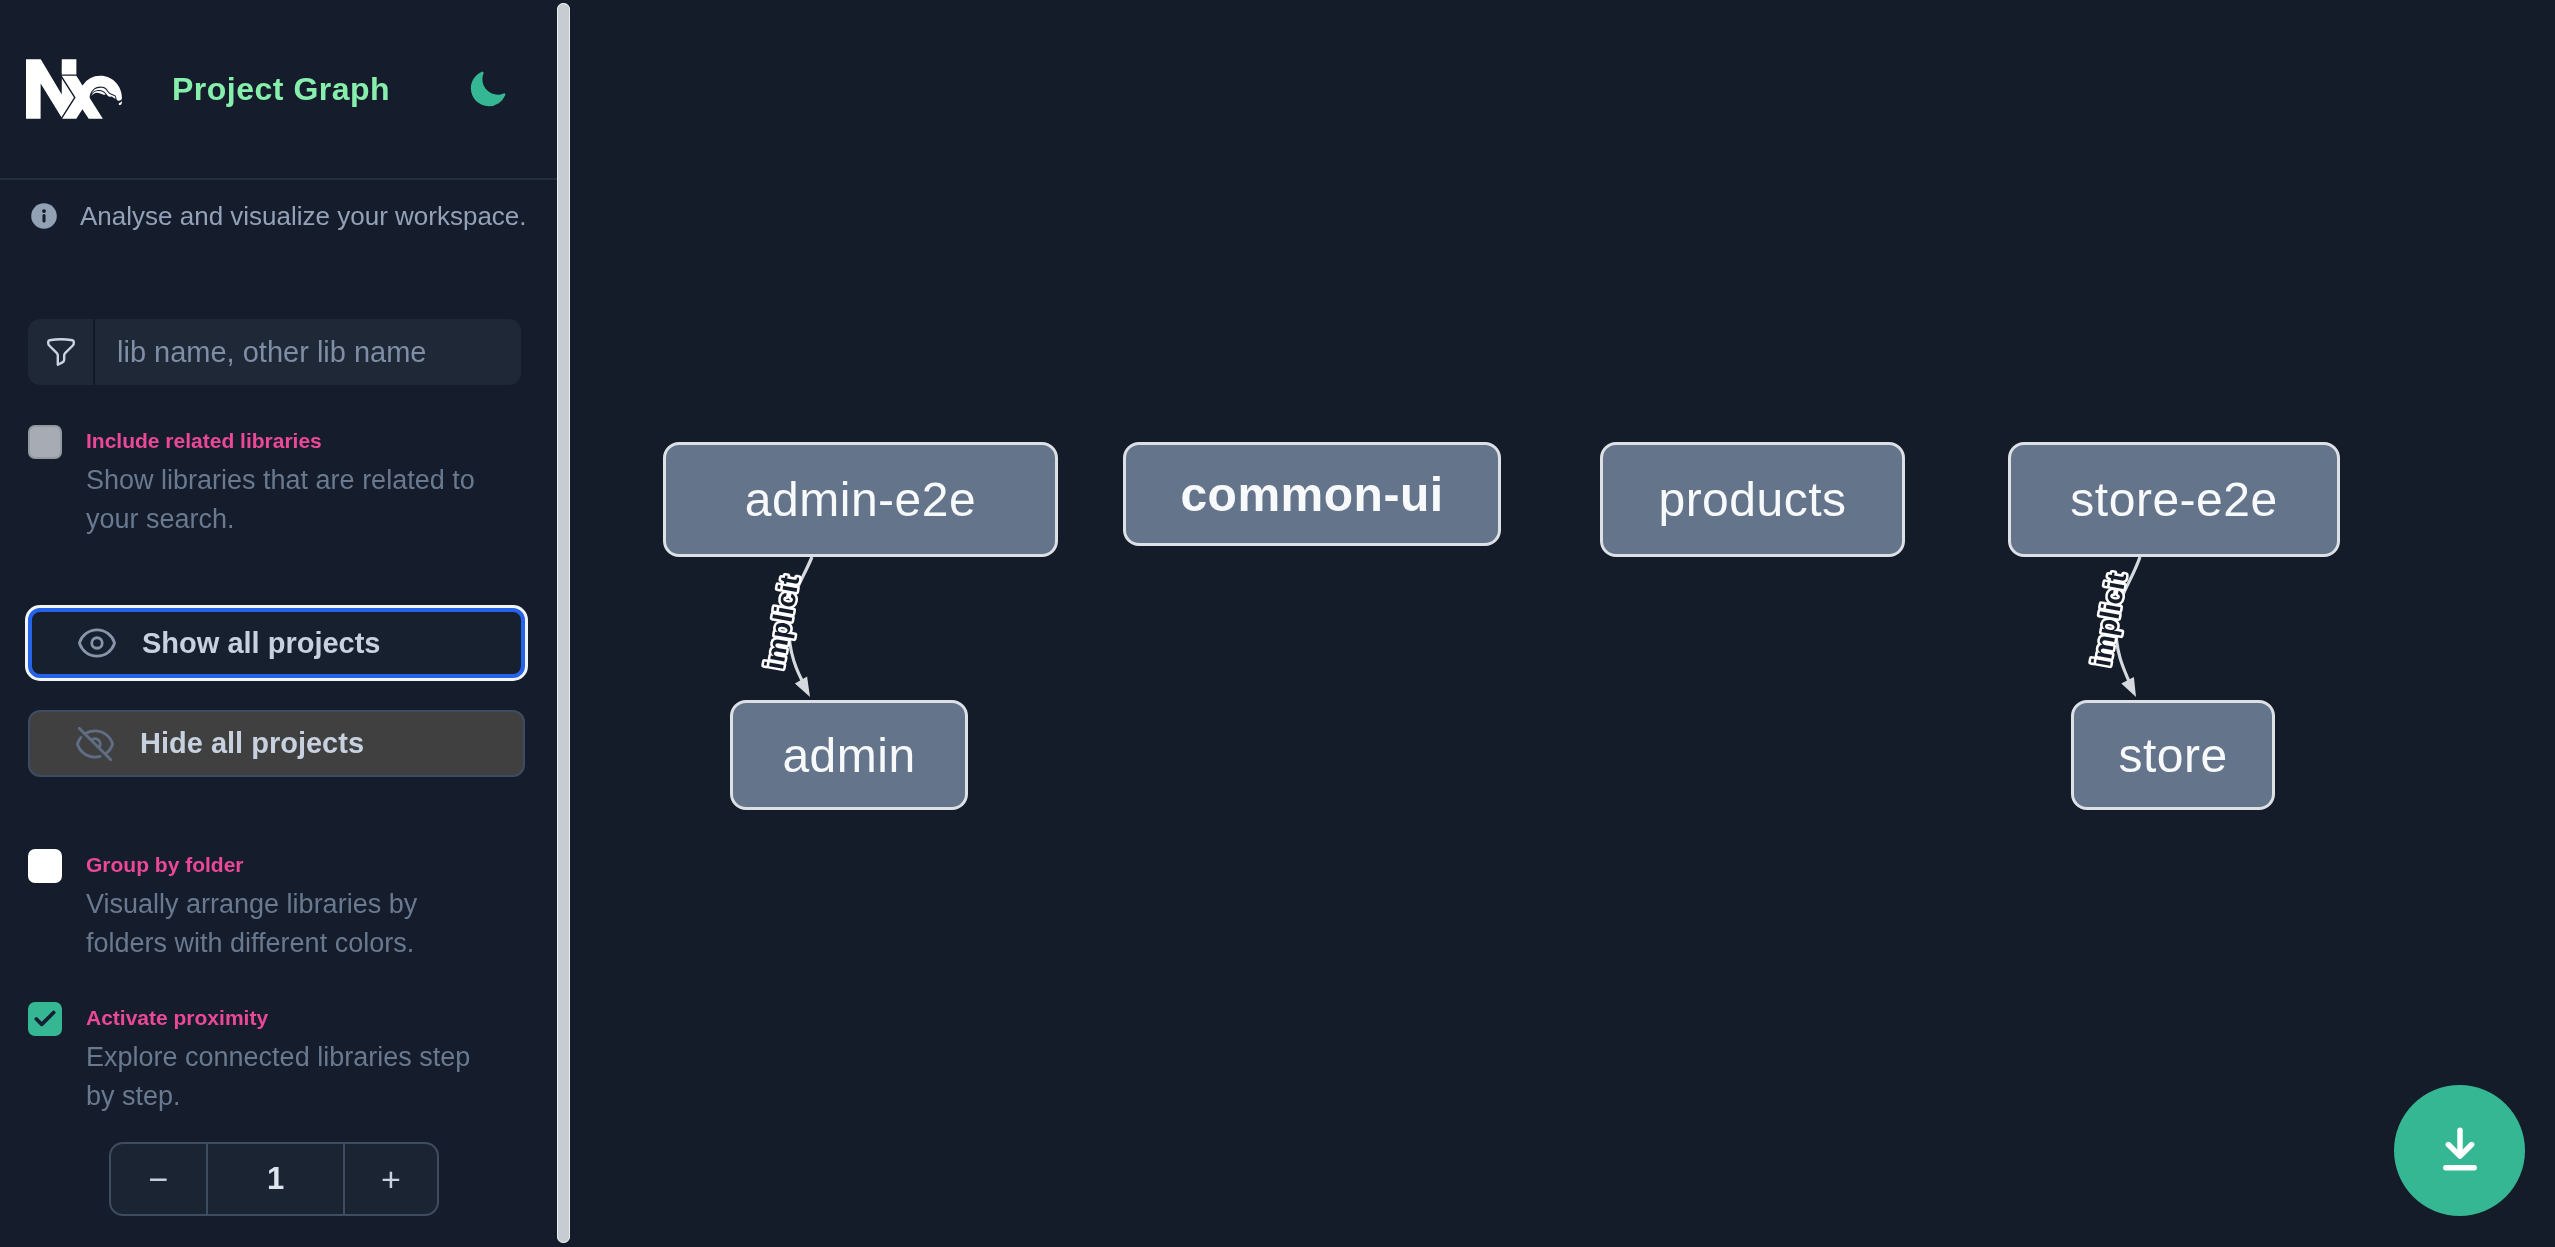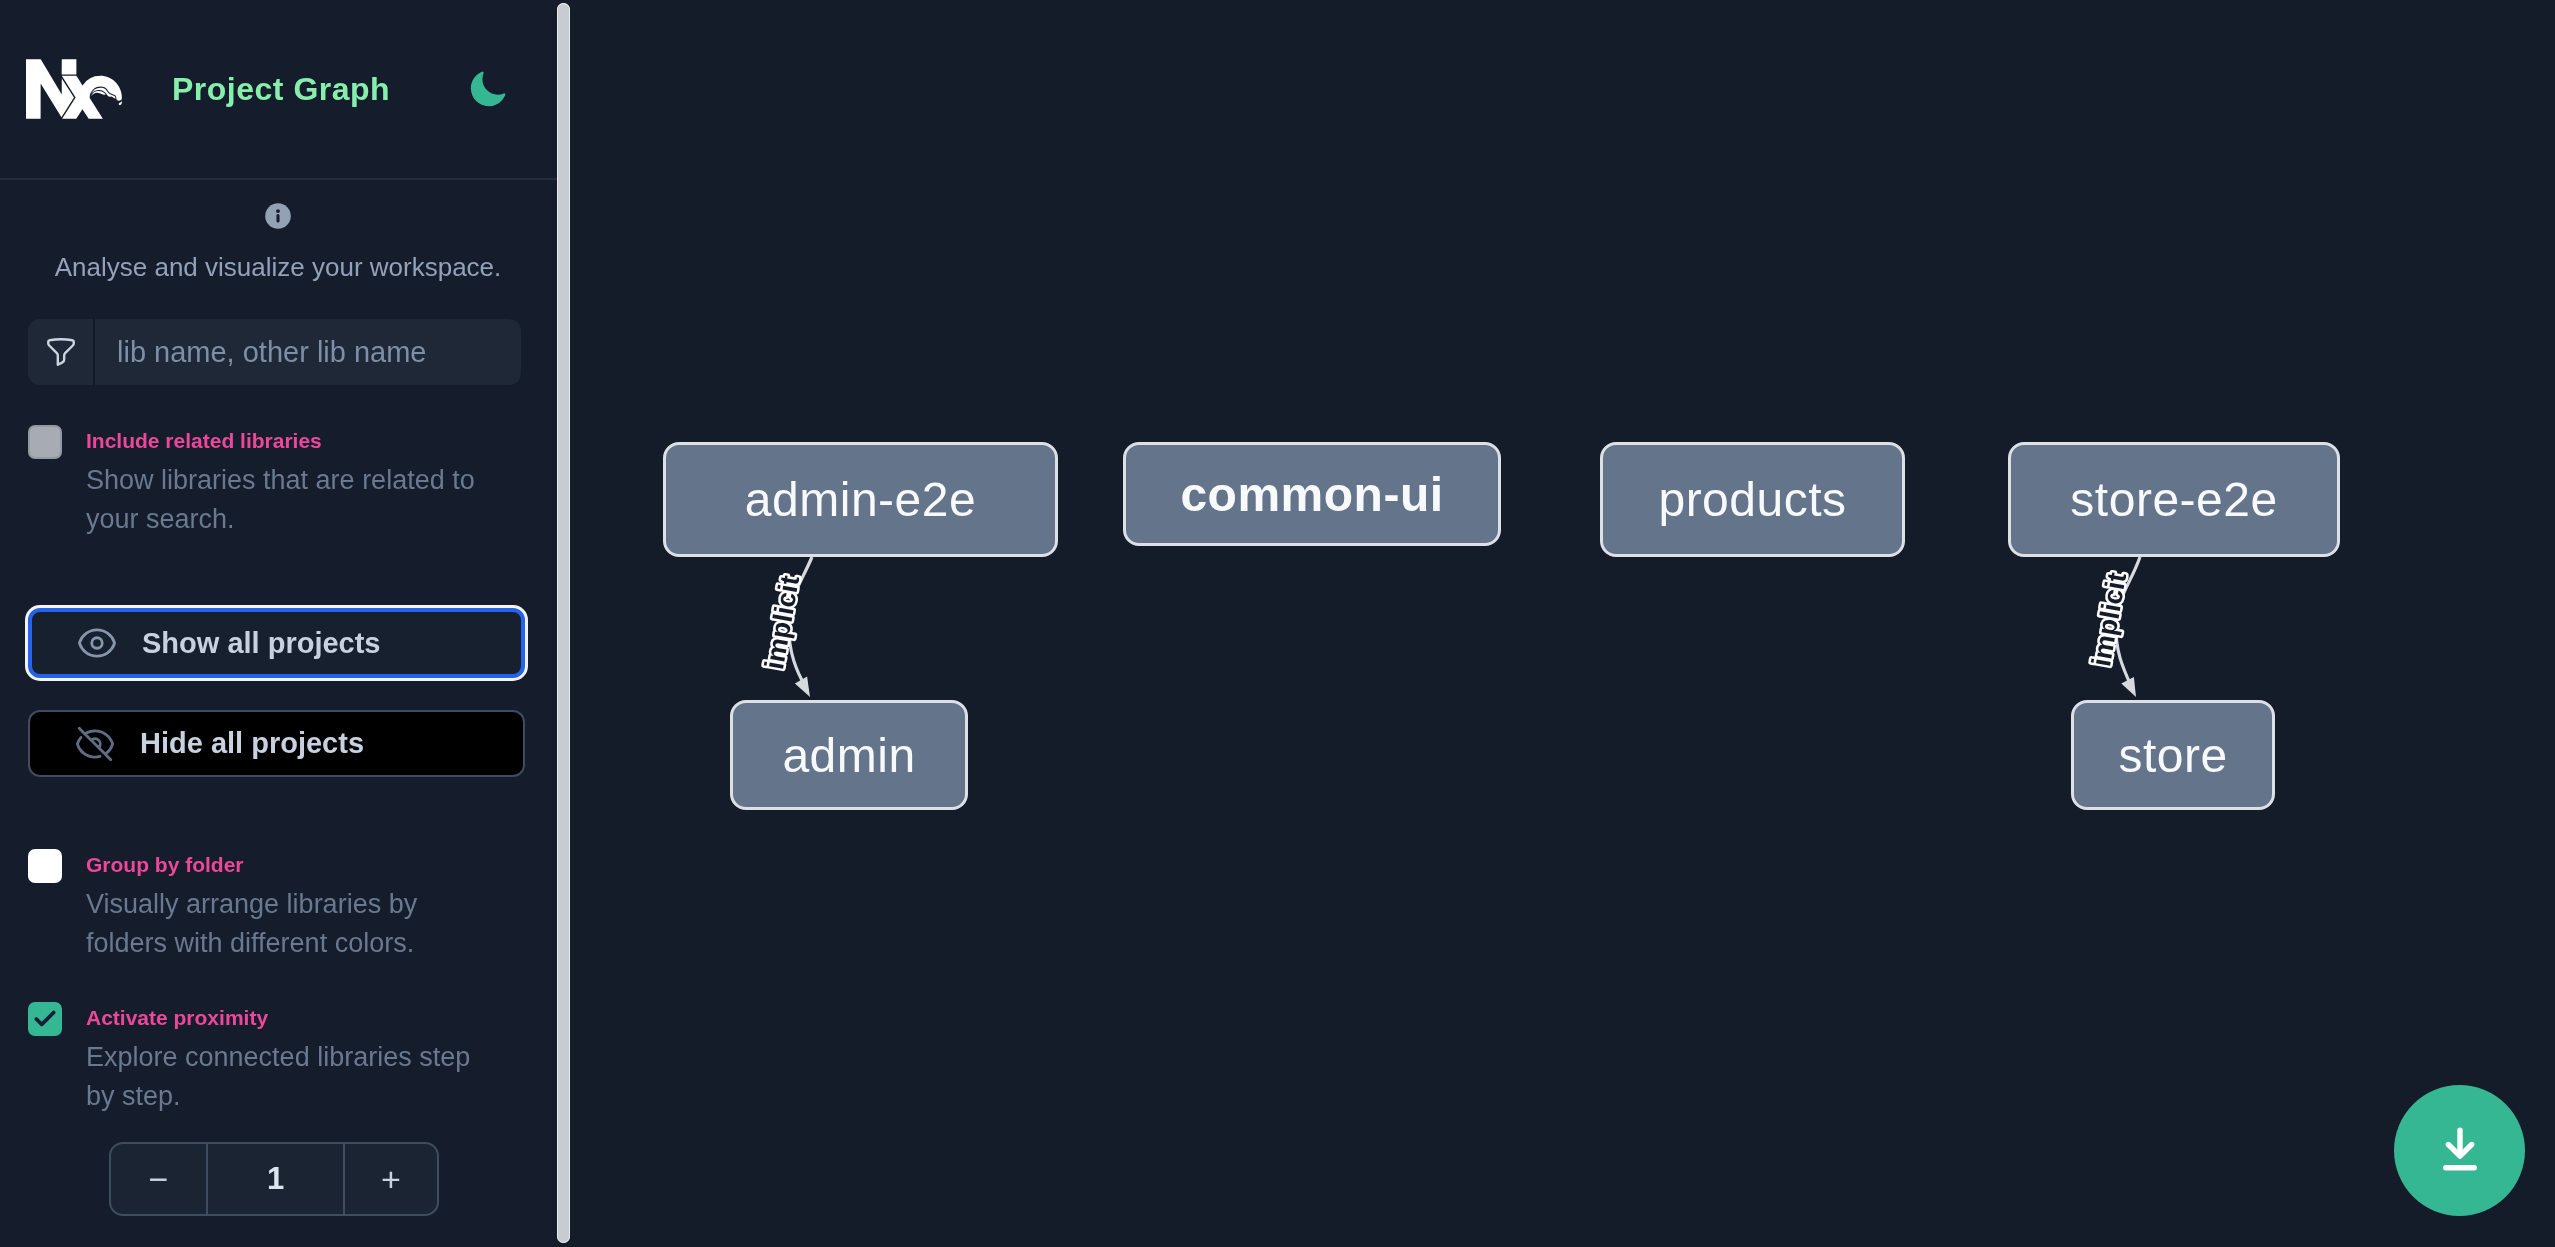--- a/index.html
+++ b/index.html
@@ -7,40 +7,40 @@
   *{box-sizing:border-box;}
 
   
   .sidebar{position:absolute;left:0;top:0;width:558px;height:1247px;background:#151c2b;}
   .sb-header{position:absolute;left:0;top:0;width:558px;height:178px;display:flex;align-items:center;padding:0 50px 0 26px;}
   .nx-logo{width:96px;height:96px;flex:0 0 auto;}
   .sb-title{margin-left:50px;color:#86efac;font-size:32px;font-weight:700;letter-spacing:.5px;white-space:nowrap;}
   .moon{margin-left:auto;width:41px;height:41px;cursor:pointer;}
   .sb-divider{position:absolute;left:0;top:178px;width:558px;height:0;border-top:2px solid #222d3e;}
 
-  .info-row{position:absolute;left:28px;top:200px;width:500px;display:flex;align-items:center;gap:20px;flex-direction:column;}
+  .info-row{position:absolute;left:28px;top:200px;width:500px;display:flex;align-items:center;gap:20px;}
   .info-row .txt{color:#93a2b8;font-size:26px;}
 
   .filter{position:absolute;left:28px;top:319px;width:493px;height:66px;background:#1e2836;border-radius:12px;display:flex;align-items:stretch;overflow:hidden;}
   .filter .icon-cell{width:67px;display:flex;align-items:center;justify-content:center;border-right:2px solid #121a28;}
   .filter input{flex:1;background:transparent;border:none;outline:none;color:#5eead4;font-size:29px;padding:0 22px;font-family:"Liberation Sans",sans-serif;}
   .filter input::placeholder{color:#7e8ea6;opacity:1;}
 
   .opt{position:absolute;left:28px;display:flex;gap:24px;}
   .opt .cb{width:34px;height:34px;border-radius:7px;flex:0 0 auto;margin-top:2px;cursor:pointer;}
   .cb.gray{background:#a7abb3;border:2px solid #94999f;}
   .cb.white{background:#ffffff;}
   .cb.green{background:#36b794;display:flex;align-items:center;justify-content:center;}
   .opt .label{color:#ec4899;font-size:21px;font-weight:700;line-height:36px;}
   .opt .desc{color:#69798f;font-size:27px;line-height:39px;margin-top:2px;max-width:412px;}
 
   .btn{position:absolute;left:28px;width:497px;display:flex;align-items:center;gap:24px;padding-left:44px;border-radius:12px;cursor:pointer;}
   .btn .lbl{color:#c7d1df;font-size:29px;font-weight:700;}
   .btn-show{top:608px;height:70px;background:#16202f;border:4px solid #2563eb;box-shadow:0 0 0 3px #f2f5f8;}
-  .btn-hide{top:710px;height:67px;background:#000000;border:2px solid #3e4c61;}
+  .btn-hide{top:710px;height:67px;background:#404040;border:2px solid #3e4c61;}
 
   .stepper{position:absolute;left:109px;top:1142px;width:330px;height:74px;background:#1b2433;border:2px solid #3f4c60;border-radius:14px;display:flex;overflow:hidden;}
   .stepper .cell{display:flex;align-items:center;justify-content:center;color:#c9d3e0;font-size:34px;}
   .stepper .cell.dec{width:97px;border-right:2px solid #3f4c60;cursor:pointer;}
   .stepper .cell.val{flex:1;color:#dde4ee;font-size:31px;font-weight:600;cursor:default;}
   .stepper .cell.inc{width:94px;border-left:2px solid #3f4c60;cursor:pointer;}
 
   .sb-scrollbar{position:absolute;left:557px;top:3px;width:13px;height:1240px;border-radius:7px;background:#c7ccd2;box-shadow:inset 0 0 0 1px #e9ebee;cursor:grab;}
 
   

